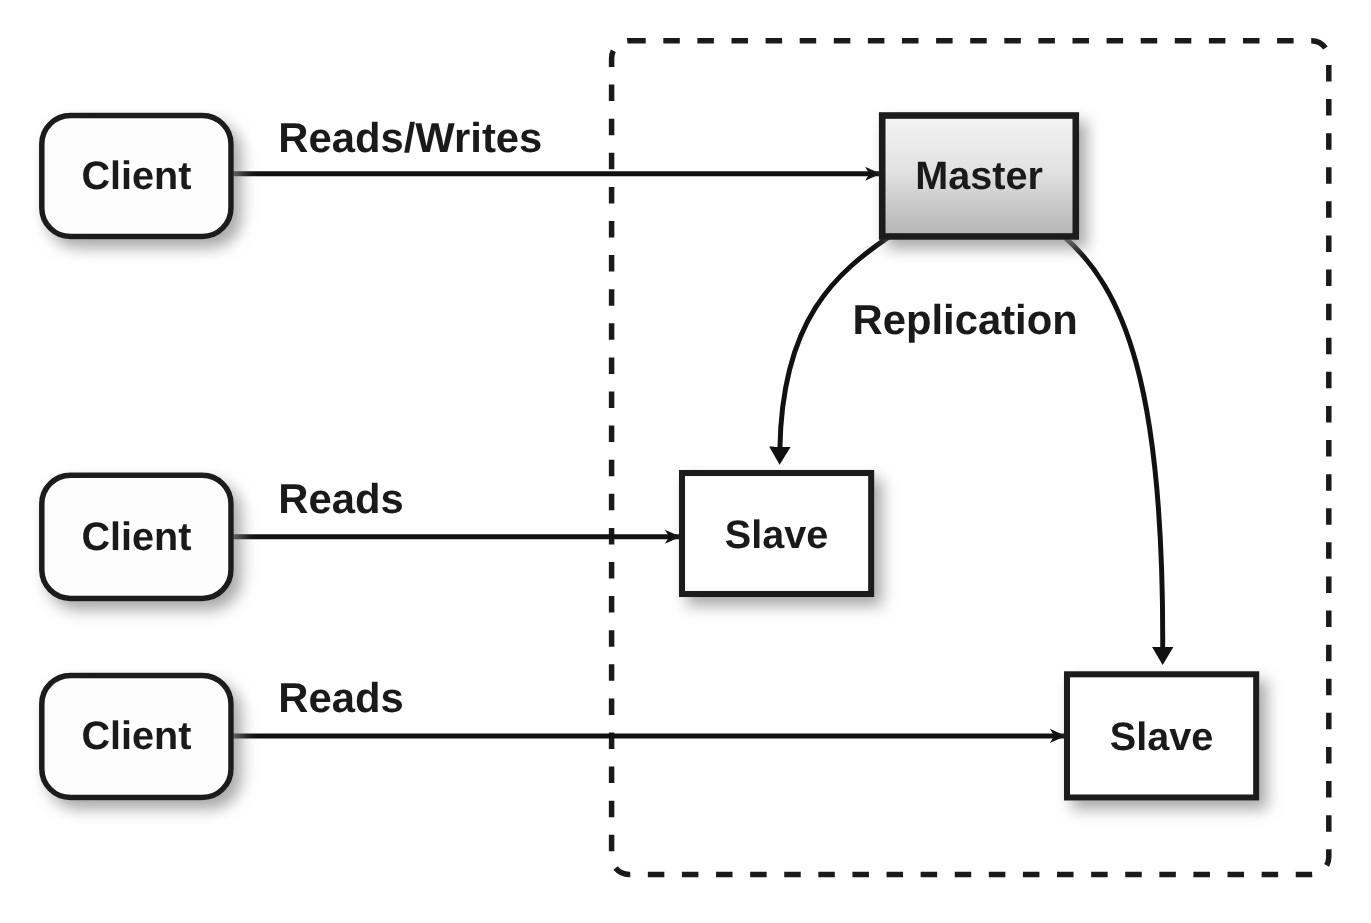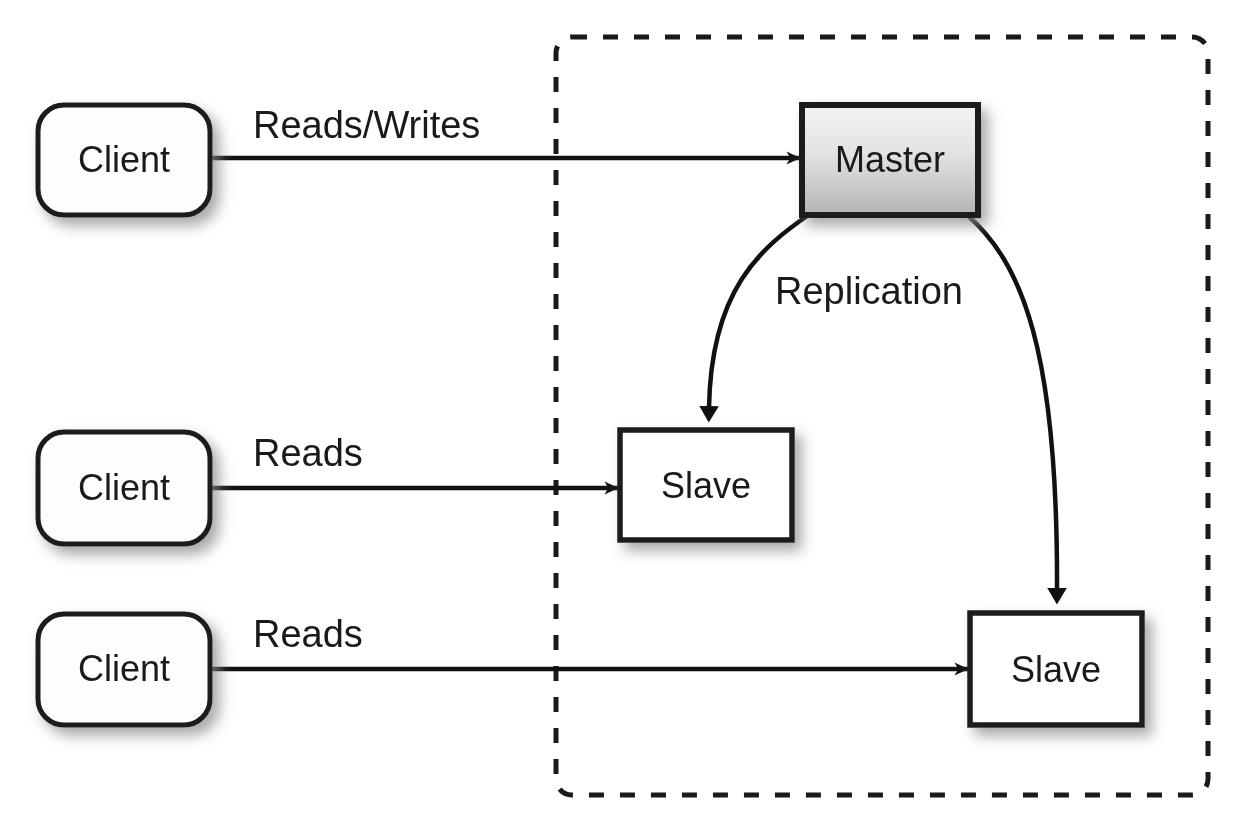--- a/index.html
+++ b/index.html
@@ -9,20 +9,21 @@
   }
   body {
     font-family: "Liberation Sans", sans-serif;
   }
   #canvas {
     position: relative;
     width: 1246px;
     height: 839px;
     background: #ffffff;
     overflow: hidden;
+    font-weight: bold;
   }
   #diagram-svg {
     position: absolute;
     left: 0;
     top: 0;
     width: 1246px;
     height: 839px;
   }
   .node-label {
     font-family: "Liberation Sans", sans-serif;

